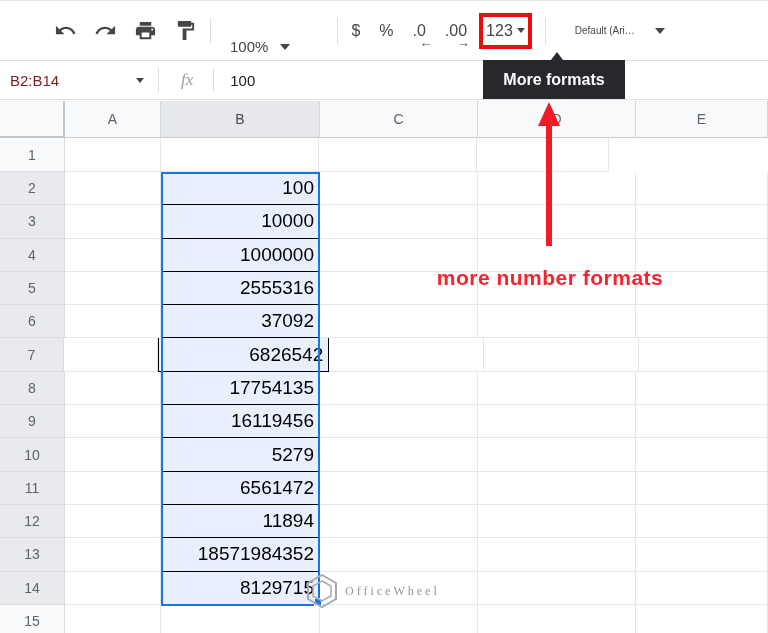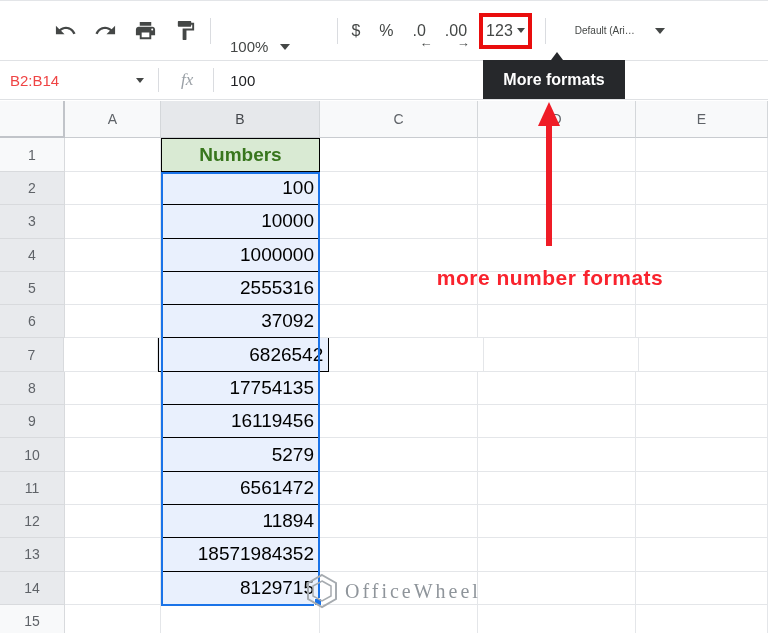--- a/index.html
+++ b/index.html
@@ -31,21 +31,21 @@
   .red-box { position:absolute; left:-7px; right:-7px; top:-9px; bottom:-9px;
     border:4px solid #e90d0d; pointer-events:none; }
   .font-ctrl { display:flex; align-items:center; font-size:10px; color:#444746;
     margin-left:16px; }
   .font-ctrl .caret-down { margin-left:20px; }
 
   
   .formula-bar { height:39px; border-bottom:1px solid #dfe1e4; display:flex;
     align-items:center; background:#fff; padding-left:10px; }
   .name-box { width:140px; display:flex; align-items:center;
-    justify-content:space-between; font-size:15px; color:#ef4444; cursor:pointer; }
+    justify-content:space-between; font-size:15px; color:#7f1d1d; cursor:pointer; }
   .name-box .caret-down { border-left-width:4px; border-right-width:4px;
     border-top-width:5px; margin-left:0; margin-right:6px; border-top-color:#444746; }
   .fb-divider { width:1px; height:24px; background:#dadce0; margin:0 8px; }
   .fx { font-family:"Liberation Serif", serif; font-style:italic; font-size:17px;
     color:#9aa0a6; margin-left:14px; }
   .fb-divider2 { width:1px; height:24px; background:#dadce0; margin-left:20px; }
   .formula-value { font-size:15px; color:#202124; margin-left:16px; }
 
   
   .grid { position:absolute; top:101px; left:0; width:768px; height:532px;
@@ -86,21 +86,21 @@
   .arrow-head { position:absolute; left:538px; top:102px; width:0; height:0;
     border-left:11px solid transparent; border-right:11px solid transparent;
     border-bottom:24px solid #ef1c26; z-index:15; }
   .arrow-shaft { position:absolute; left:546px; top:124px; width:6px; height:122px;
     background:#ef1c26; z-index:15; }
   .annotation-text { position:absolute; left:420px; top:266px; width:260px;
     text-align:center; font-size:21px; font-weight:700; color:#f9232e;
     letter-spacing:0.5px; z-index:15; }
   .watermark { position:absolute; left:303px; top:572px; display:flex;
     align-items:center; z-index:8; }
-  .watermark-text { font-family:"Liberation Serif", serif; font-size:20px;
+  .watermark-text { font-family:"Liberation Serif", serif; font-size:12px;
     color:#8f959b; letter-spacing:3px; margin-left:4px; }
 </style>
 </head>
 <body>
 
 <div class="toolbar">
   <div class="tb-btn gap16">
     <svg class="tb-icon" viewBox="0 0 24 24">
         <path d="M12.5 8c-2.65 0-5.05.99-6.9 2.6L2 7v9h9l-3.62-3.62c1.39-1.16 3.16-1.88 5.12-1.88 3.54 0 6.55 2.31 7.6 5.5l2.37-.78C21.08 11.03 17.15 8 12.5 8z"></path>
       </svg>
@@ -165,21 +165,20 @@
       <div class="col-hdr" style="width: 96px;">A</div>
       <div class="col-hdr sel" style="width: 159px;">B</div>
       <div class="col-hdr" style="width: 158px;">C</div>
       <div class="col-hdr" style="width: 158px;">D</div>
       <div class="col-hdr" style="width: 132px;">E</div>
     </div>
   <div id="grid-rows">
       <div class="g-row" style="height: 34px;">
         <div class="row-hdr">1</div>
         <div class="cell" style="width: 96px;"></div>
-        <div class="numbers-header" style="width: 159px;">Numbers</div>
         <div class="cell" style="width: 158px;"></div>
         <div class="cell" style="width: 158px;"></div>
         <div class="cell" style="width: 132px;"></div>
       </div>
       <div class="g-row" style="height: 33.3px;">
         <div class="row-hdr sel">2</div>
         <div class="cell" style="width: 96px;"></div>
         <div class="value-cell" style="width: 159px;">100</div>
         <div class="cell" style="width: 158px;"></div>
         <div class="cell" style="width: 158px;"></div>

